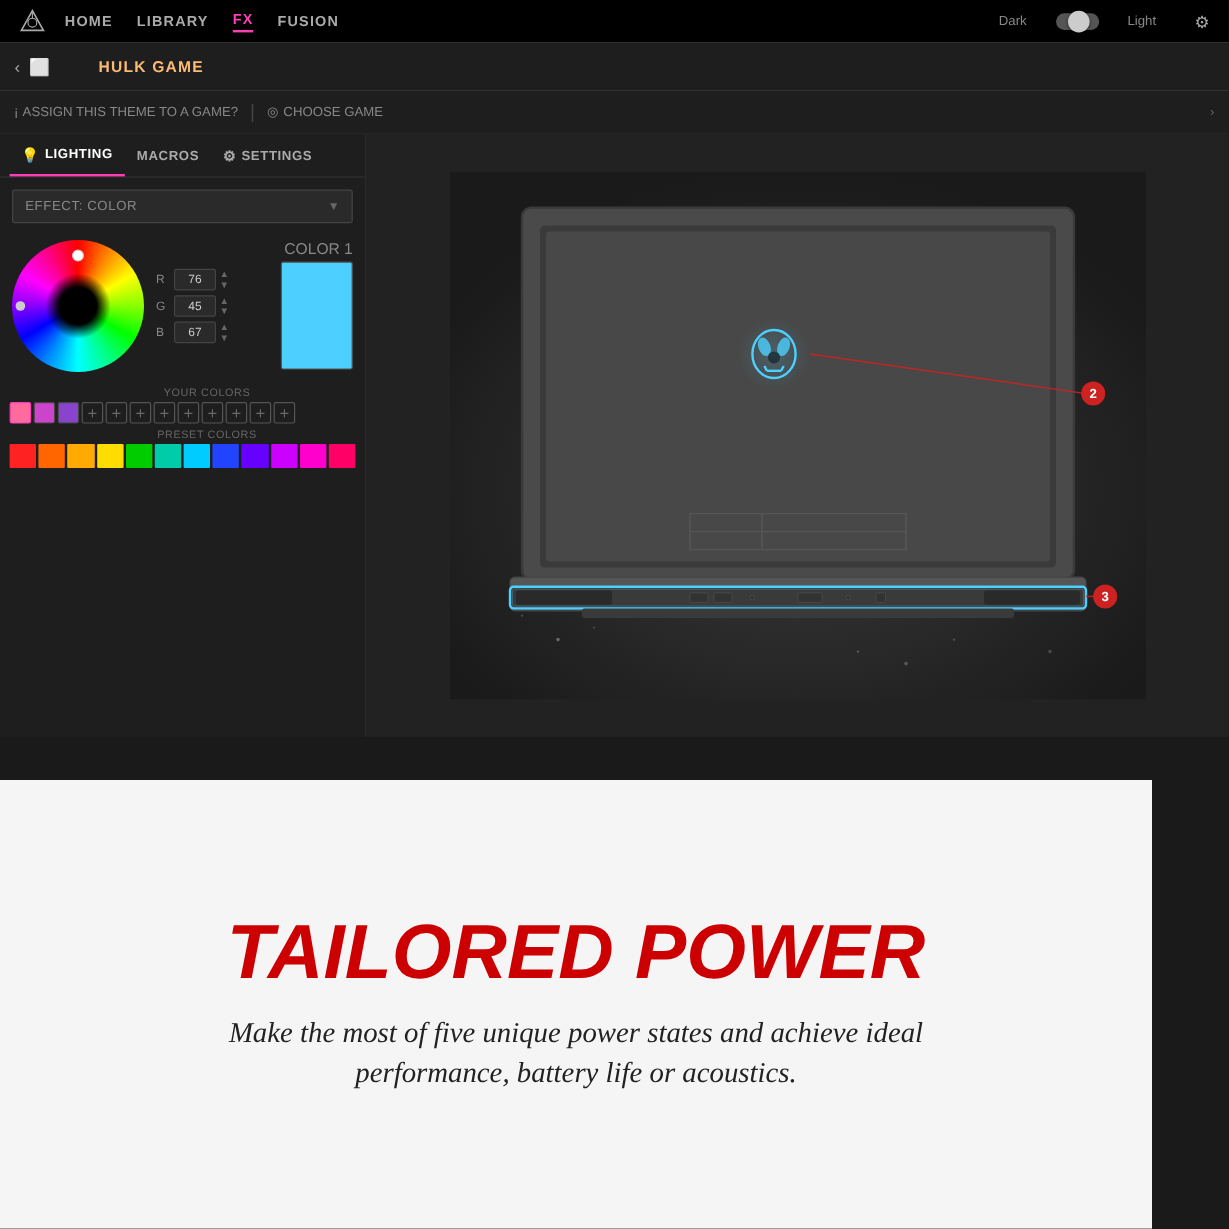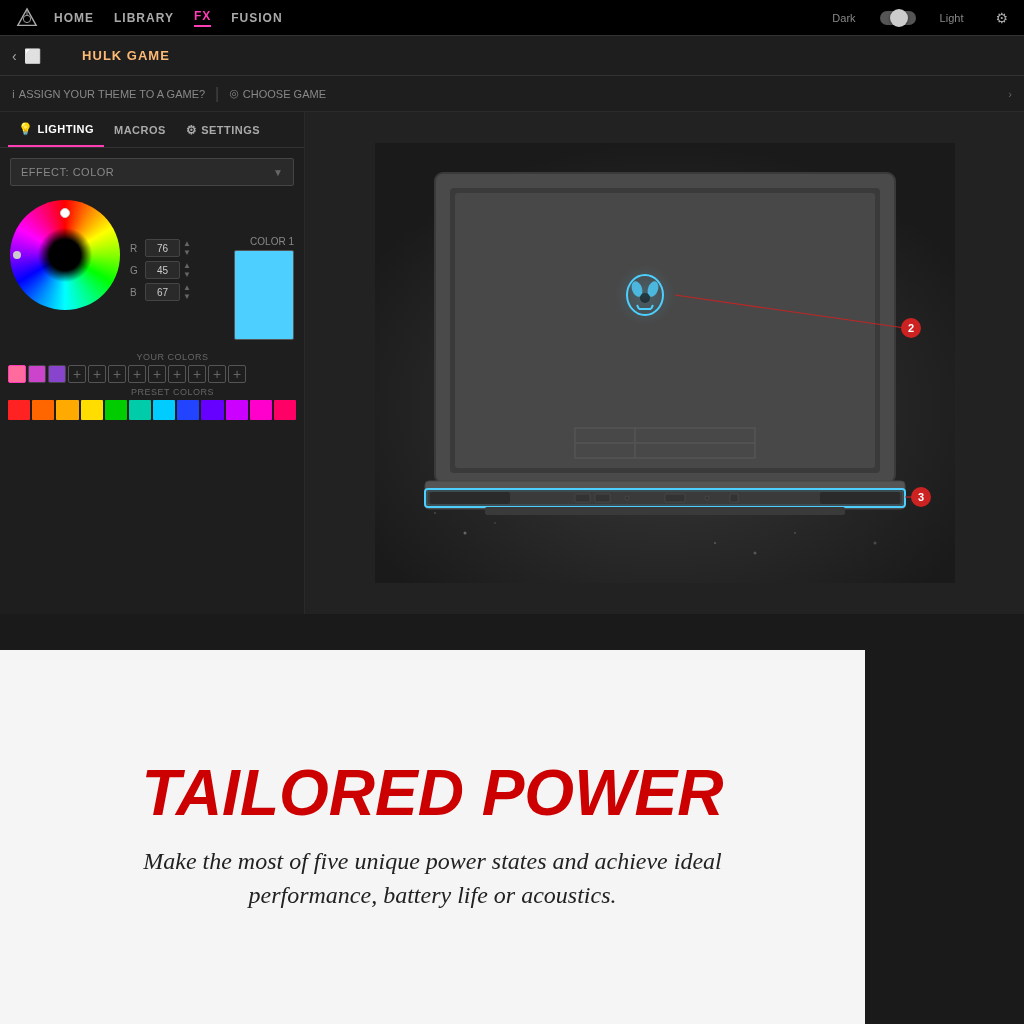--- a/index.html
+++ b/index.html
@@ -227,21 +227,21 @@
       border-radius: 2px;
     }
     .rgb-arrow { color: #666; font-size: 8px; cursor: pointer; display: flex; flex-direction: column; }
 
     .color1-preview {
       margin-left: auto;
       display: flex;
       flex-direction: column;
       align-items: flex-end;
     }
-    .color1-label { color: #888; font-size: 10px; margin-bottom: 3px; text-transform: uppercase; margin-top: 36px; }
+    .color1-label { color: #888; font-size: 13px; margin-bottom: 3px; text-transform: uppercase; }
     .color1-swatch {
       width: 60px;
       height: 90px;
       background: #4dcfff;
       border-radius: 2px;
       border: 1px solid #555;
     }
 
     
     .section-label {
@@ -348,21 +348,21 @@
       cursor: pointer;
       letter-spacing: 0.5px;
       text-transform: uppercase;
       display: flex;
       align-items: center;
       gap: 6px;
     }
 
     
     .bottom-section {
-      width: 865px;
+      width: 960px;
       height: 374px;
       background: #f5f5f5;
       display: flex;
       flex-direction: column;
       align-items: center;
       justify-content: center;
       padding: 62px 60px;
     }
     .tailored-title {
       font-size: 64px;
@@ -415,21 +415,21 @@
 
   <div class="subheader">
     <span class="back-arrow">‹</span>
     <span class="window-icon">⬜</span>
     <span class="subheader-title">HULK GAME</span>
   </div>
 
   <div class="assign-bar">
     <span class="assign-text">
       <span style="color:#888;font-size:11px">ℹ</span>
-      <span>ASSIGN YOUR THEME TO A GAME?</span>
+      <span>ASSIGN THIS THEME TO A GAME?</span>
     </span>
     <span class="assign-separator">|</span>
     <span class="choose-game">
       <span style="color:#888;font-size:11px">◎</span>
       <span>CHOOSE GAME</span>
     </span>
     <span class="chevron-right">›</span>
   </div>
 
   <div class="main-layout">

